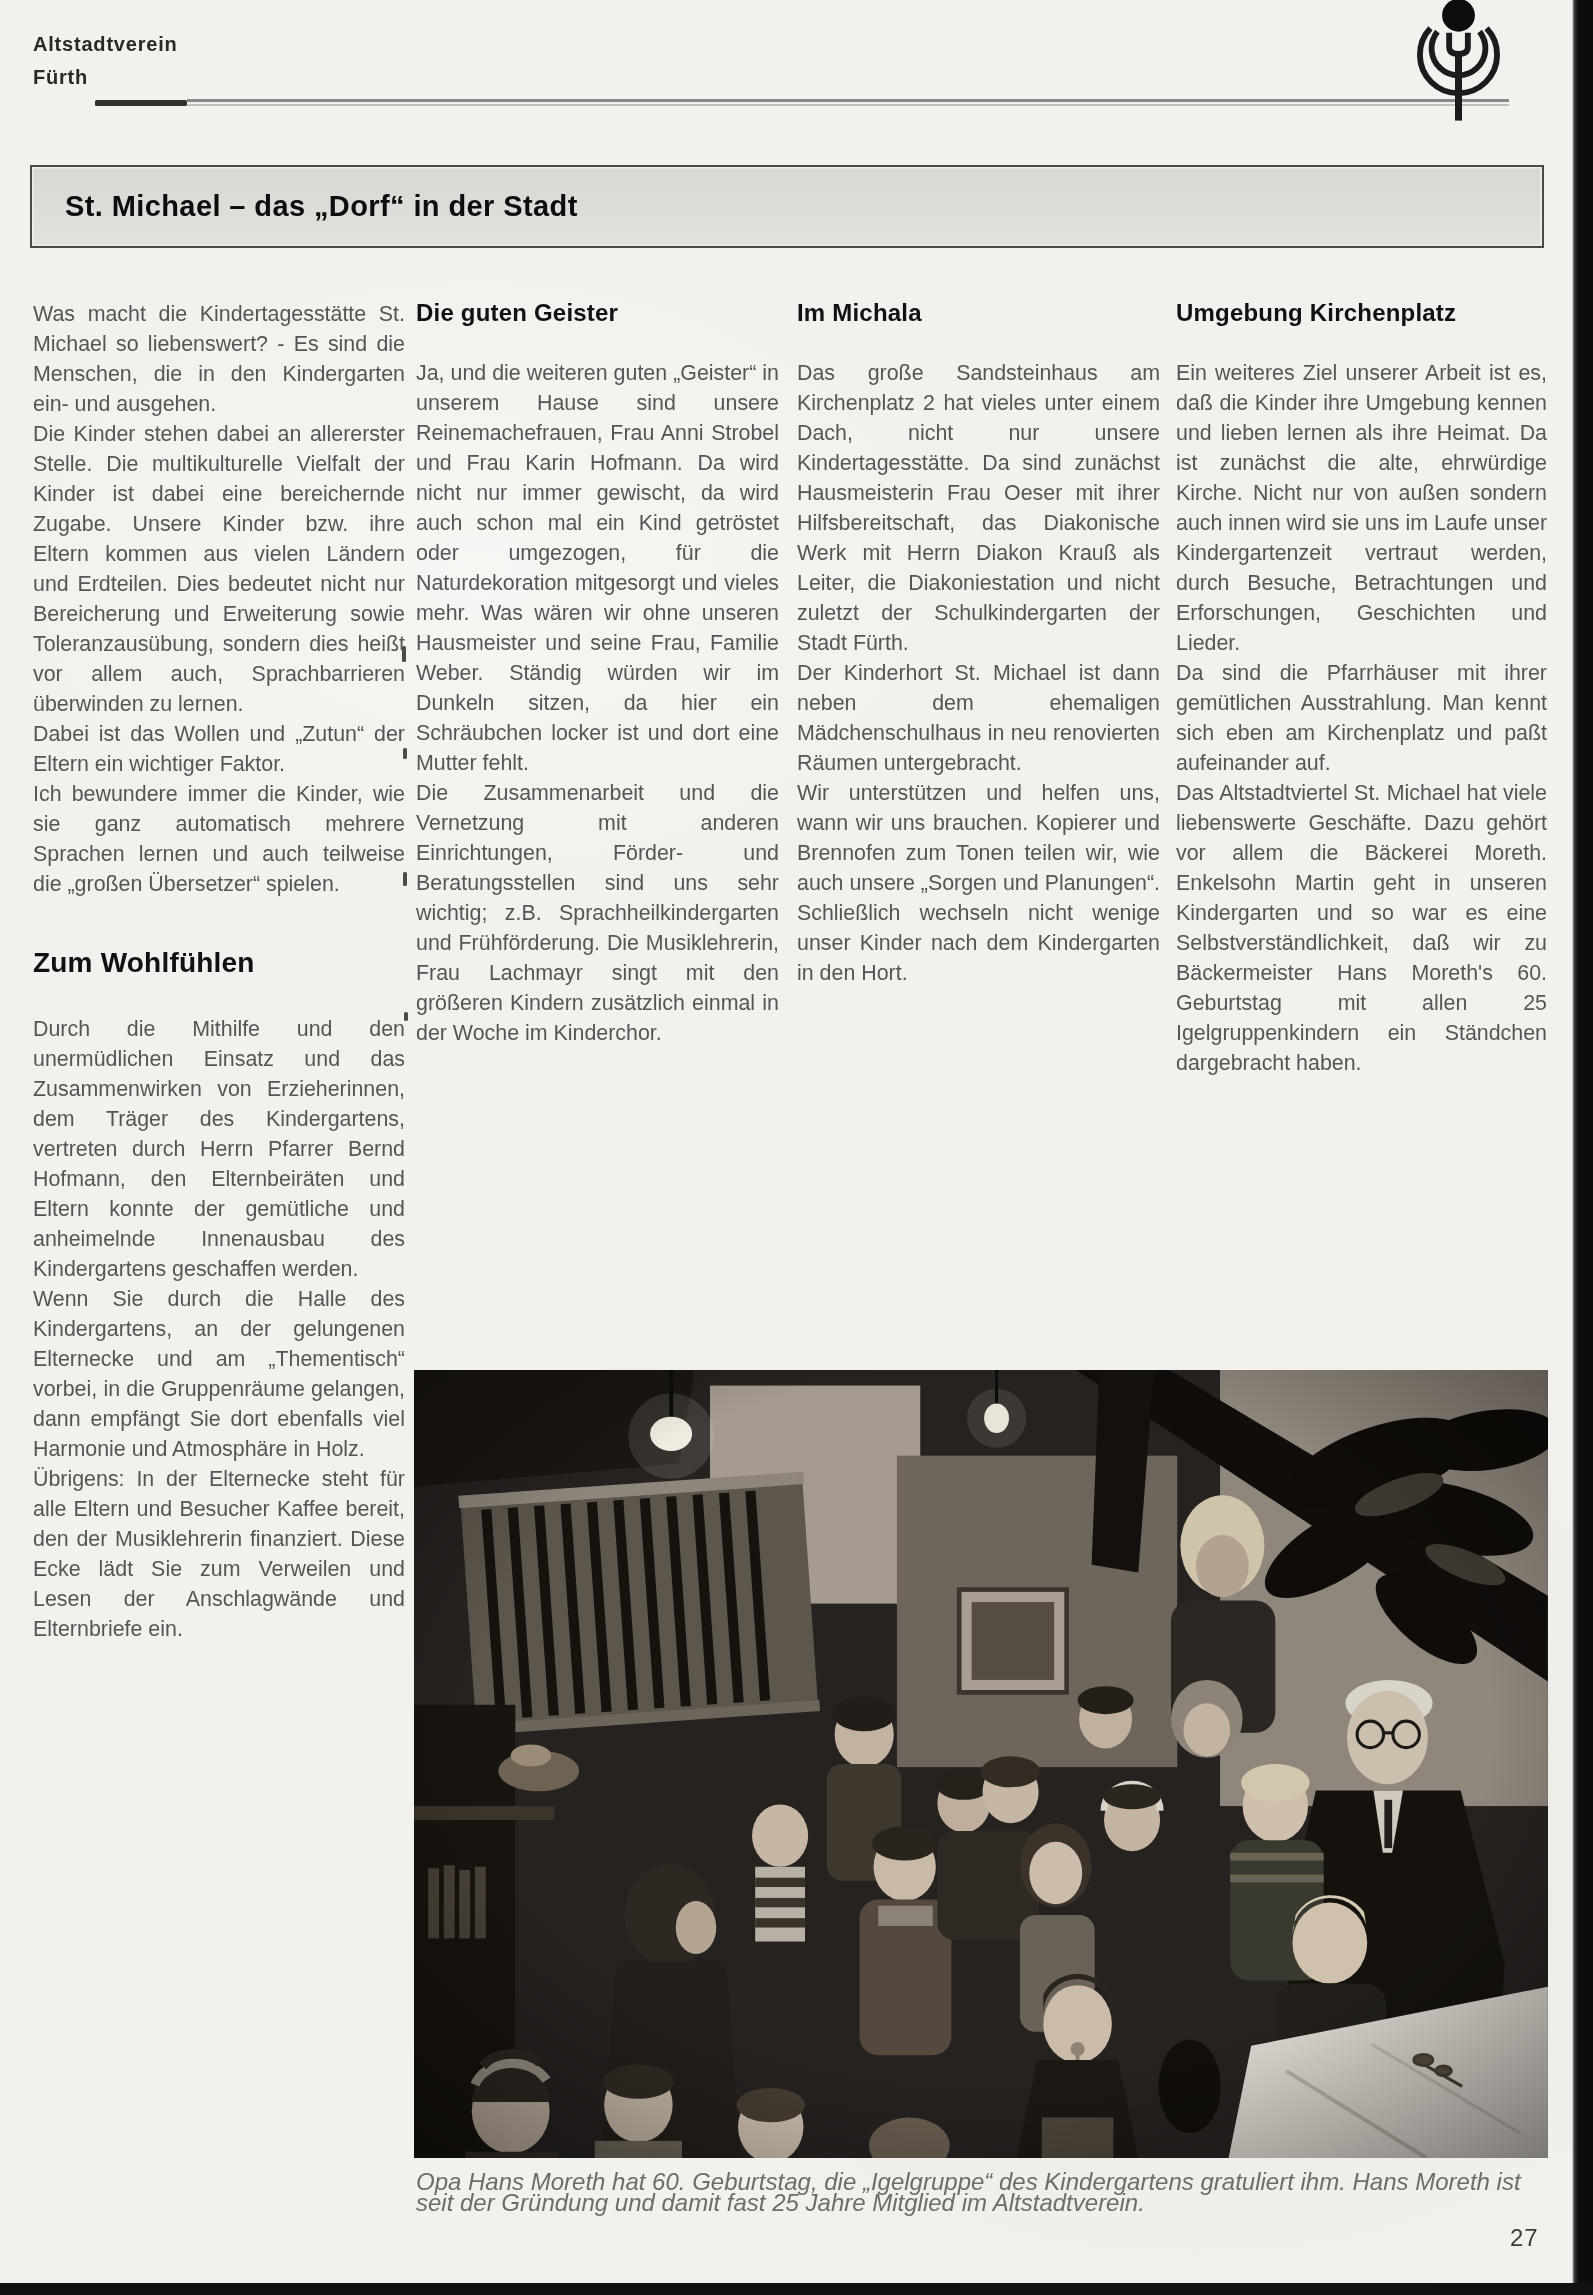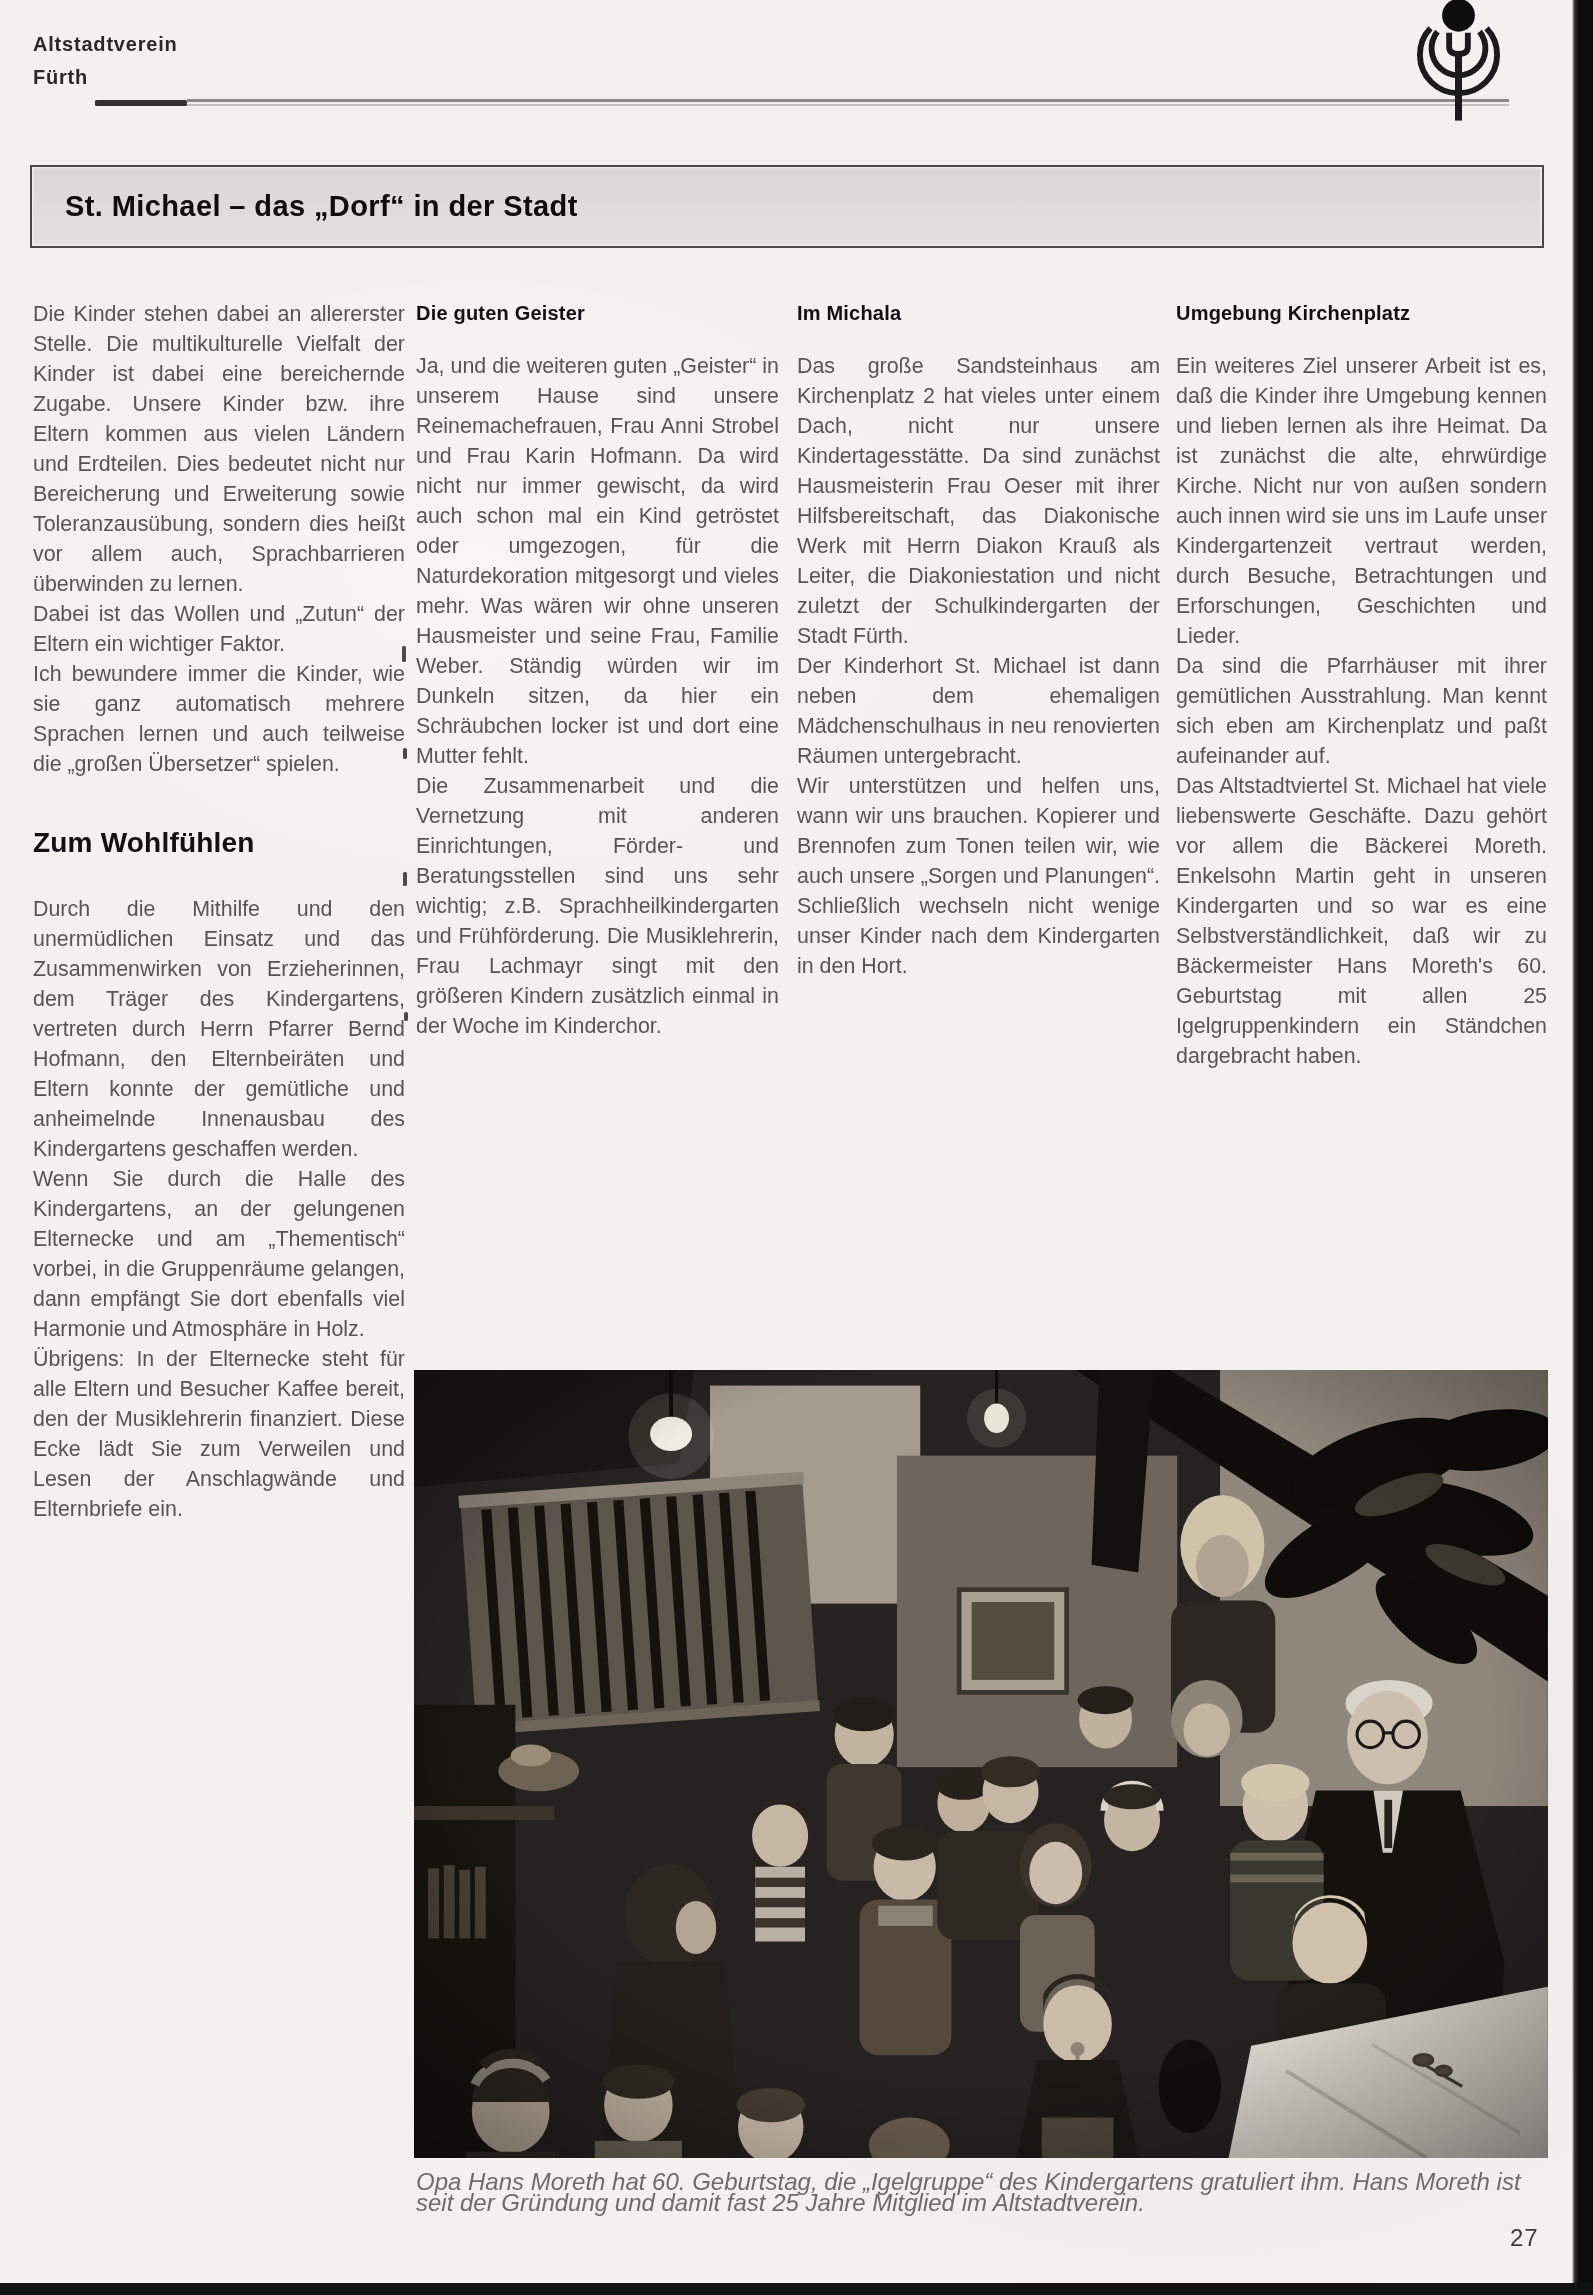--- a/index.html
+++ b/index.html
@@ -37,21 +37,21 @@
   }
   .banner h1{margin:0 0 0 33px;font-size:29px;letter-spacing:0.4px;font-weight:bold;color:#0e0d0c;}
 
   
   .col{position:absolute;top:299px;text-align:justify;color:#575553;font-size:21.4px;line-height:30px;}
   .col p{margin:0;}
   .col-1{left:33px;width:372px;}
   .col-2{left:416px;width:363px;}
   .col-3{left:797px;width:363px;}
   .col-4{left:1176px;width:371px;}
-  .colhead{font-weight:bold;color:#111;font-size:20px;line-height:28px;margin:0 0 24px 0;text-align:left;letter-spacing:0.2px;}
+  .colhead{font-weight:bold;color:#111;font-size:24px;line-height:28px;margin:0 0 31px 0;text-align:left;letter-spacing:0.2px;}
   .colhead-mid{font-weight:bold;color:#111;font-size:28px;line-height:28px;margin:50px 0 37px 0;text-align:left;letter-spacing:0.2px;}
 
   
   .photo{position:absolute;left:414px;top:1370px;width:1134px;height:788px;background:#221f1c;}
   .photo svg{display:block;width:100%;height:100%;}
   .caption{position:absolute;left:416px;top:2171px;width:1113px;font-style:italic;font-size:24px;line-height:21px;color:#6e6c69;}
   .pagenum{position:absolute;left:1510px;top:2224px;font-size:24px;color:#3e3c3a;letter-spacing:0.8px;}
 </style>
 </head>
 <body>
@@ -77,20 +77,21 @@
   <div class="banner">
     <h1>St. Michael – das „Dorf“ in der Stadt</h1>
   </div>
 
   <div class="speck" style="left:402px;top:646px;height:15.6px;"></div>
   <div class="speck" style="left:403px;top:748px;height:11px;"></div>
   <div class="speck" style="left:403px;top:872px;height:14px;"></div>
   <div class="speck" style="left:404px;top:1012px;height:9.3px;"></div>
 
   <div class="col col-1">
+    <p>Was macht die Kindertagesstätte St. Michael so liebenswert? - Es sind die Menschen, die in den Kindergarten ein- und ausgehen.</p>
     <p>Die Kinder stehen dabei an allererster Stelle. Die multikulturelle Vielfalt der Kinder ist dabei eine bereichernde Zugabe. Unsere Kinder bzw. ihre Eltern kommen aus vielen Ländern und Erdteilen. Dies bedeutet nicht nur Bereicherung und Erweiterung sowie Toleranzausübung, sondern dies heißt vor allem auch, Sprachbarrieren überwinden zu lernen.</p>
     <p>Dabei ist das Wollen und „Zutun“ der Eltern ein wichtiger Faktor.</p>
     <p>Ich bewundere immer die Kinder, wie sie ganz automatisch mehrere Sprachen lernen und auch teilweise die „großen Übersetzer“ spielen.</p>
     <h2 class="colhead-mid">Zum Wohlfühlen</h2>
     <p>Durch die Mithilfe und den unermüdlichen Einsatz und das Zusammenwirken von Erzieherinnen, dem Träger des Kindergartens, vertreten durch Herrn Pfarrer Bernd Hofmann, den Elternbeiräten und Eltern konnte der gemütliche und anheimelnde Innenausbau des Kindergartens geschaffen werden.</p>
     <p>Wenn Sie durch die Halle des Kindergartens, an der gelungenen Elternecke und am „Thementisch“ vorbei, in die Gruppenräume gelangen, dann empfängt Sie dort ebenfalls viel Harmonie und Atmosphäre in Holz.</p>
     <p>Übrigens: In der Elternecke steht für alle Eltern und Besucher Kaffee bereit, den der Musiklehrerin finanziert. Diese Ecke lädt Sie zum Verweilen und Lesen der Anschlagwände und Elternbriefe ein.</p>
   </div>
 
   <div class="col col-2">

